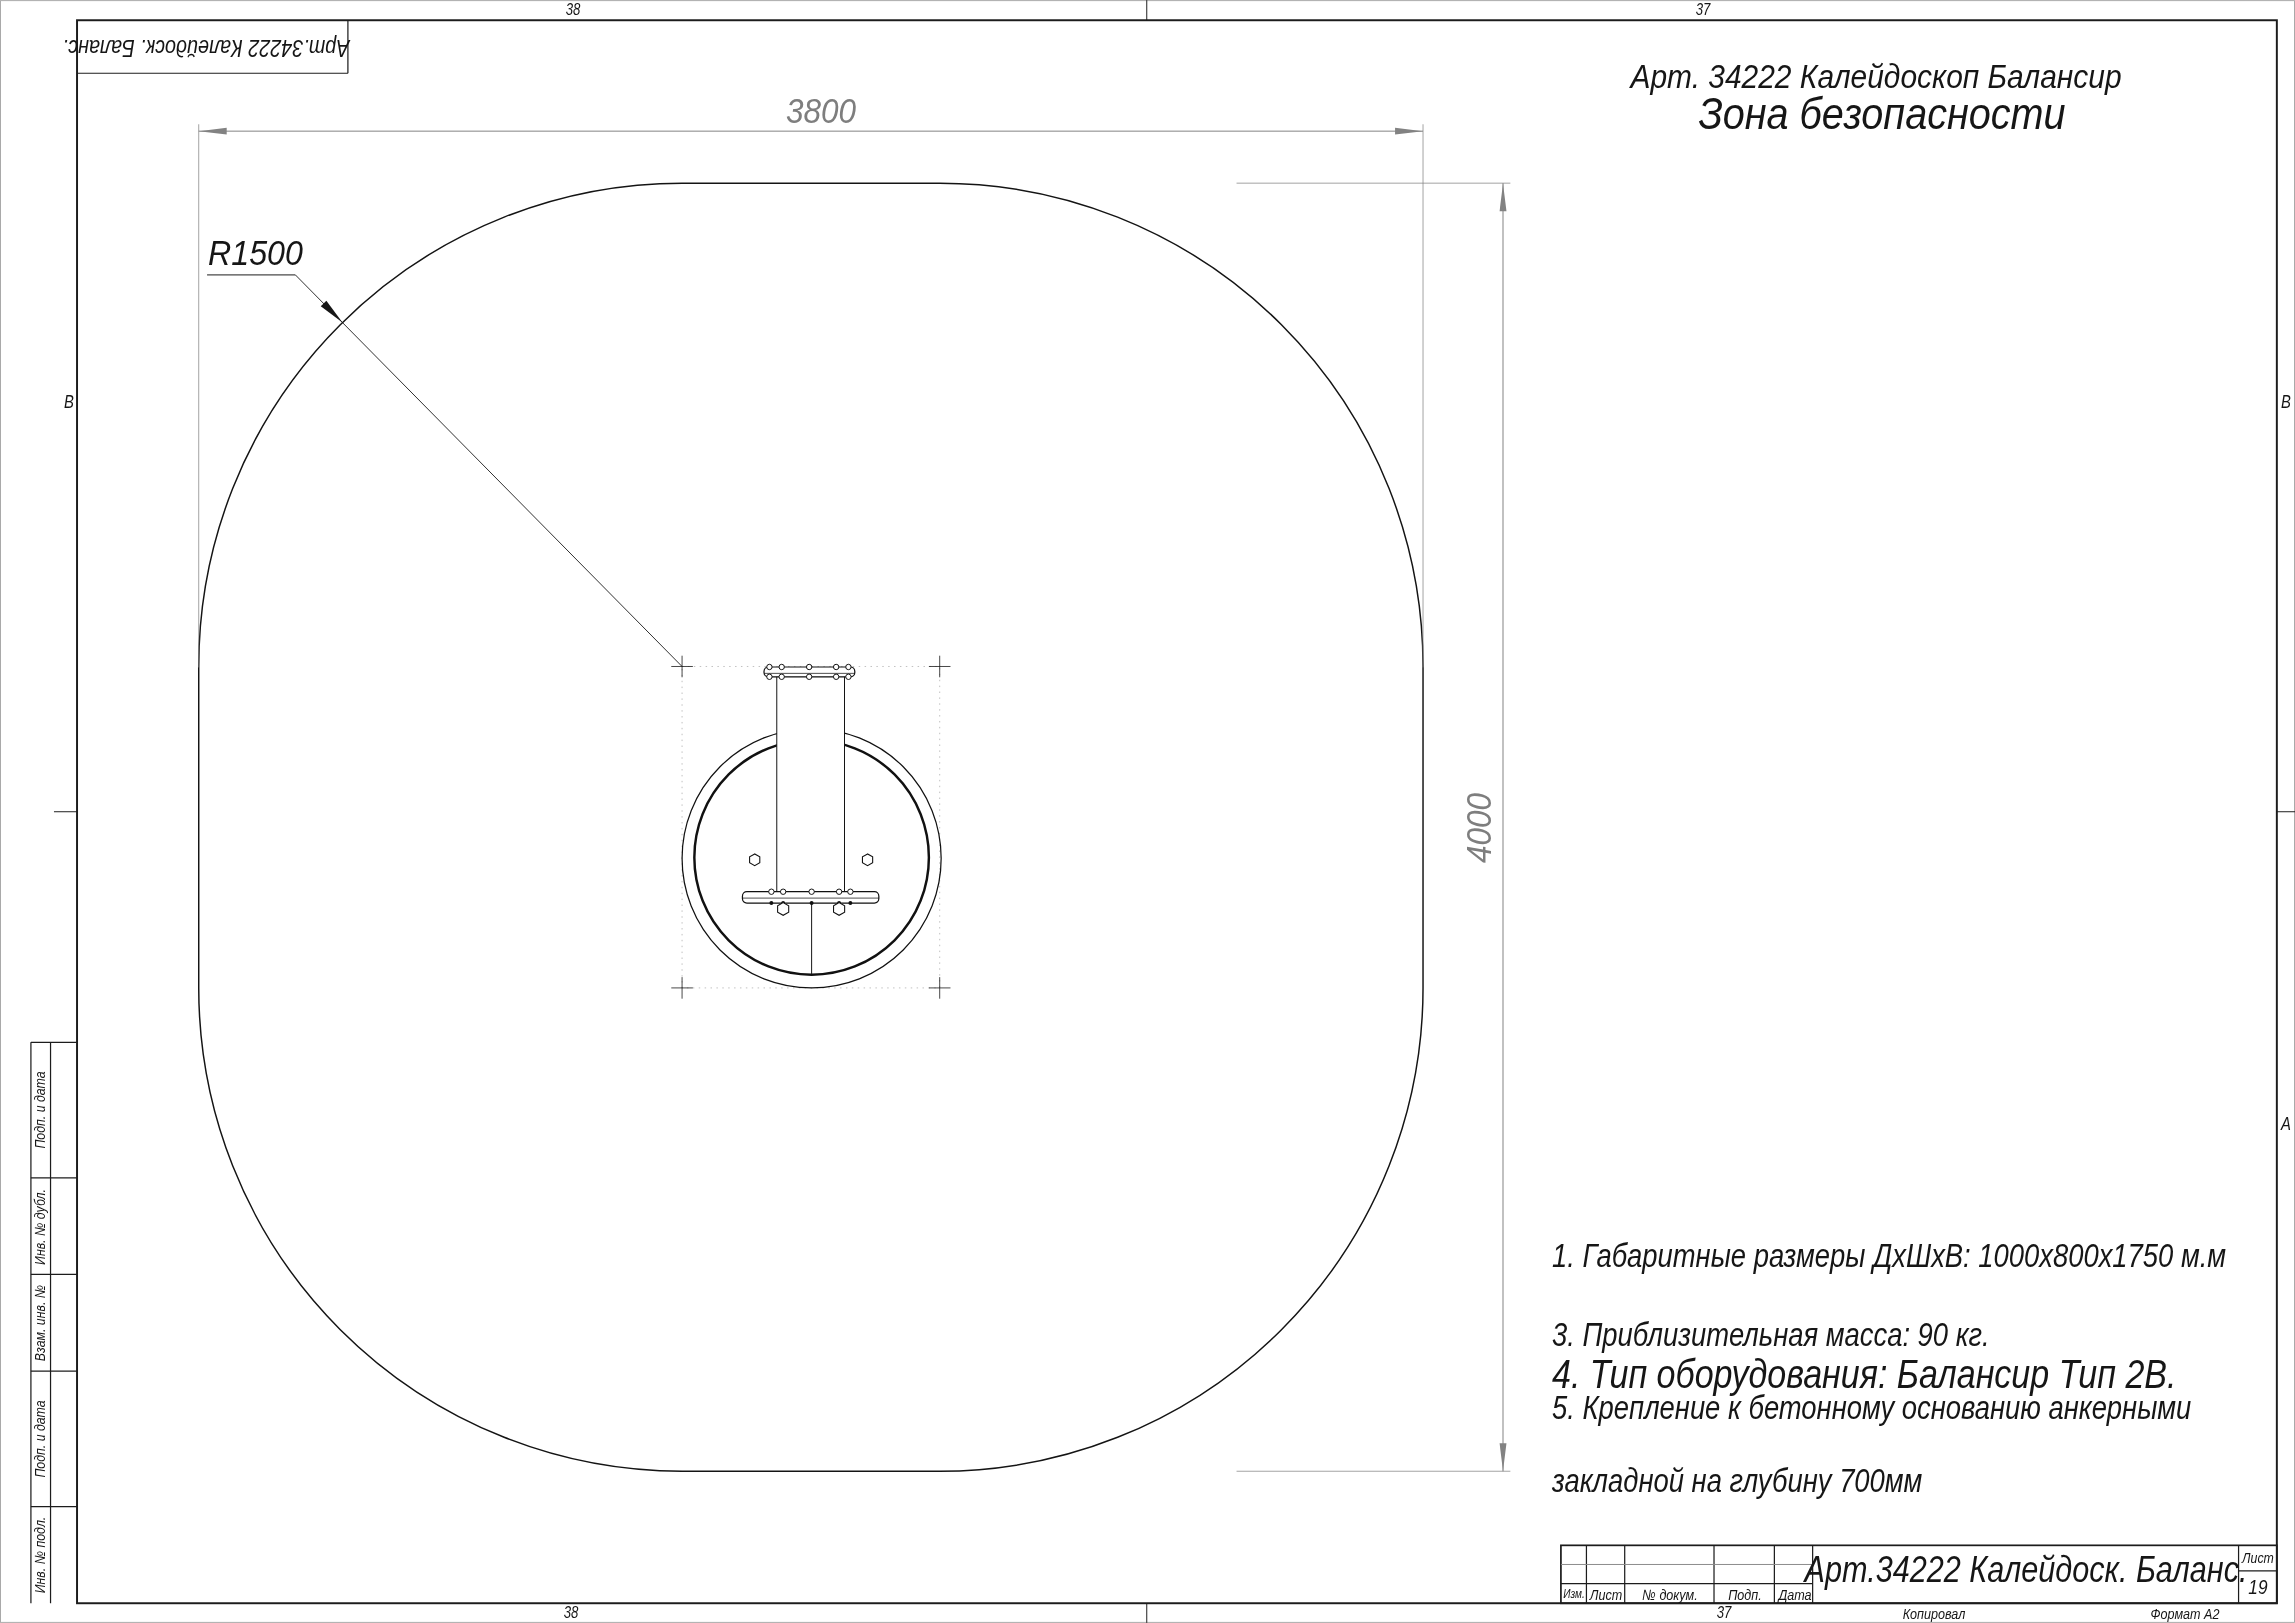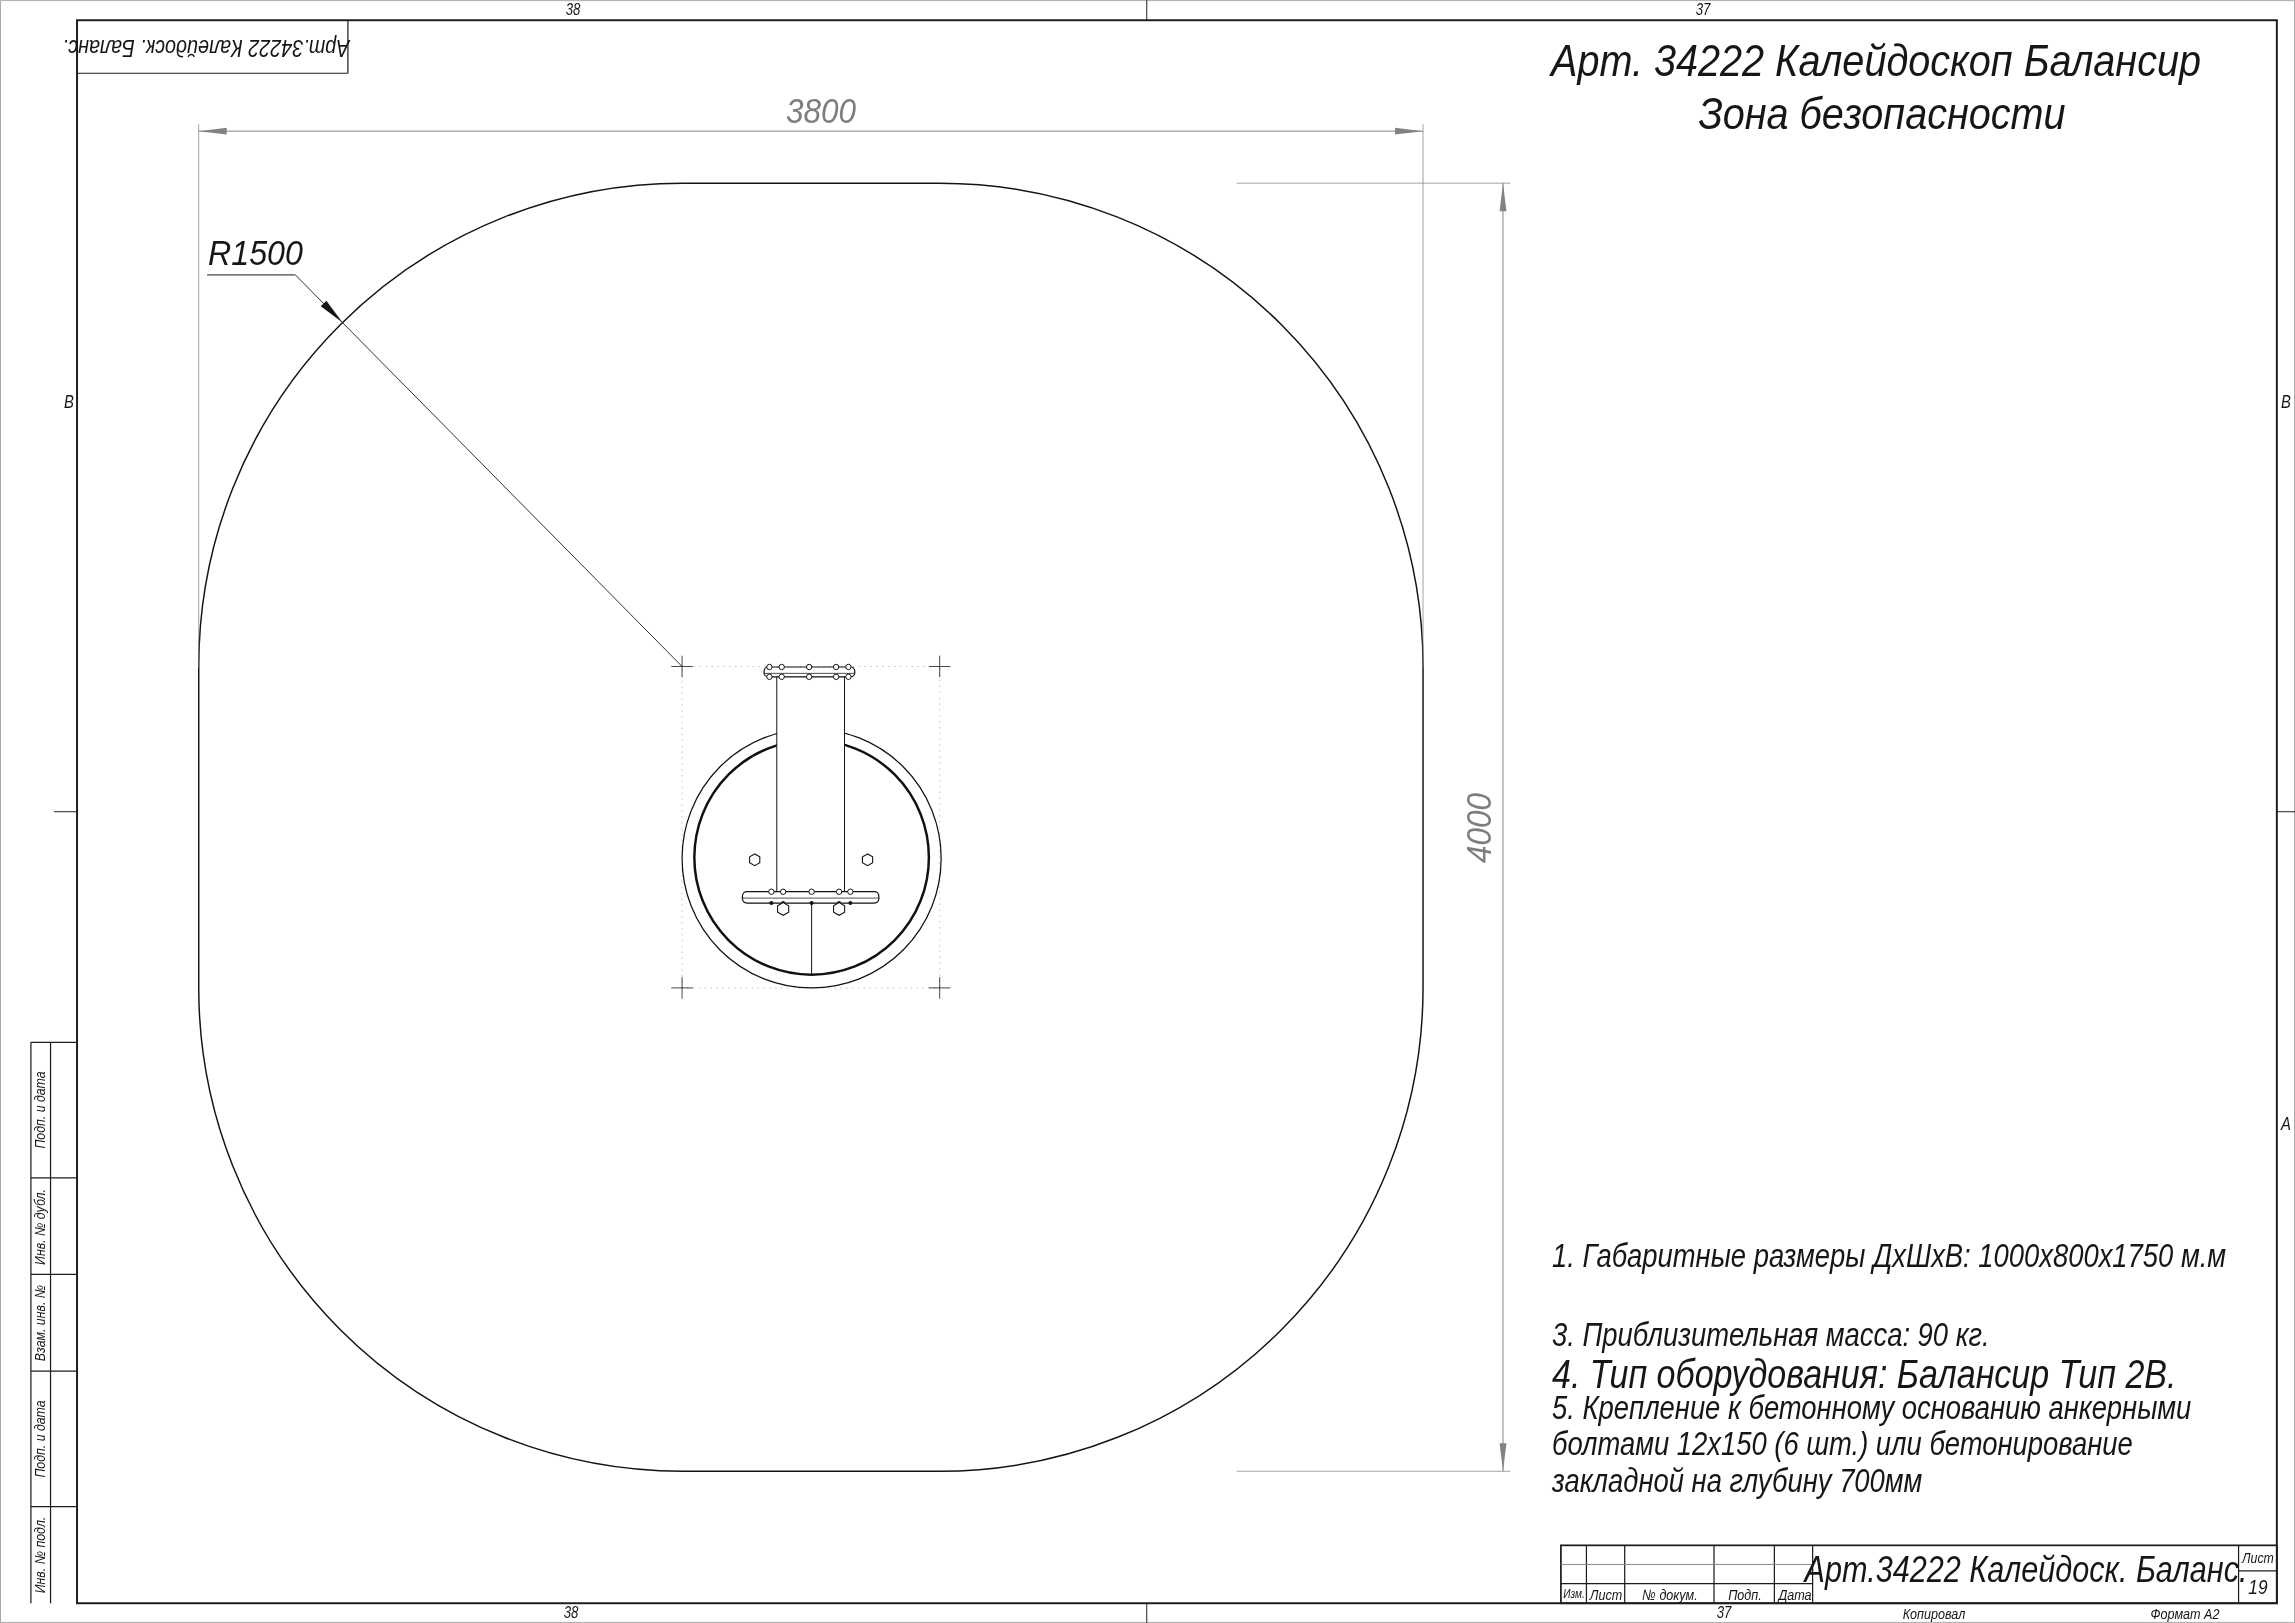--- a/index.html
+++ b/index.html
@@ -129,32 +129,31 @@
           <circle cx="1729" cy="1359" r="5.5"></circle>
       <circle cx="1568" cy="1379" r="5.5"></circle>
           <circle cx="1593" cy="1379" r="5.5"></circle>
           <circle cx="1649" cy="1379" r="5.5"></circle>
           <circle cx="1704" cy="1379" r="5.5"></circle>
           <circle cx="1729" cy="1379" r="5.5"></circle>
     </g>
   </g>
 </svg>
 
-<div class="t ctr" style="left:1876px;top:60px;font-size:45px;"><span class="cx" style="transform:scaleX(0.88);">Арт. 34222 Калейдоскоп Балансир</span></div>
+<div class="t ctr" style="left:1876px;top:76px;font-size:34px;"><span class="cx" style="transform:scaleX(0.88);">Арт. 34222 Калейдоскоп Балансир</span></div>
 <div class="t ctr" style="left:1882px;top:113px;font-size:45px;"><span class="cx" style="transform:scaleX(0.88);">Зона безопасности</span></div>
 
 <div class="t ctr gray" style="left:821px;top:110px;font-size:35px;text-decoration:underline;"><span class="cx" style="transform:scaleX(0.9);">3800</span></div>
 <div class="t rotccw gray" style="left:1478px;top:828px;font-size:35px;"><span class="cx" style="transform:scaleX(0.9);">4000</span></div>
 <div class="t" style="left:208px;top:235px;font-size:35px;"><span class="cxl" style="transform:scaleX(0.92);">R1500</span></div>
 
 <div class="t" style="left:1552px;top:1239px;font-size:33px;"><span class="cxl" style="transform:scaleX(0.83);">1. Габаритные размеры ДхШхВ: 1000х800х1750 м.м</span></div>
 <div class="t" style="left:1552px;top:1318px;font-size:33px;"><span class="cxl" style="transform:scaleX(0.83);">3. Приблизительная масса: 90 кг.</span></div>
 <div class="t" style="left:1552px;top:1354px;font-size:41px;"><span class="cxl" style="transform:scaleX(0.83);">4. Тип оборудования: Балансир Тип 2В.</span></div>
 <div class="t" style="left:1552px;top:1391px;font-size:33px;"><span class="cxl" style="transform:scaleX(0.83);">5. Крепление к бетонному основанию анкерными</span></div>
-<div class="t" style="left:1552px;top:1427px;font-size:33px;"><span class="cxl" style="transform:scaleX(0.83);">болтами 12х150 (6 шт.) или бетонирование</span></div>
 <div class="t" style="left:1552px;top:1464px;font-size:33px;"><span class="cxl" style="transform:scaleX(0.83);">закладной на глубину 700мм</span></div>
 
 <div class="t rot180" style="left:206px;top:47px;font-size:23.6px;"><span class="cx" style="transform:scaleX(0.84);">Арт.34222 Калейдоск. Баланс.</span></div>
 
 <div class="t rotccw" style="left:40px;top:1110px;font-size:14.7px;"><span class="cx">Подп. и дата</span></div>
 <div class="t rotccw" style="left:40px;top:1227px;font-size:14.7px;"><span class="cx">Инв. № дубл.</span></div>
 <div class="t rotccw" style="left:40px;top:1323px;font-size:14.7px;"><span class="cx">Взам. инв. №</span></div>
 <div class="t rotccw" style="left:40px;top:1439px;font-size:14.7px;"><span class="cx">Подп. и дата</span></div>
 <div class="t rotccw" style="left:40px;top:1555px;font-size:14.7px;"><span class="cx">Инв. № подл.</span></div>
 

